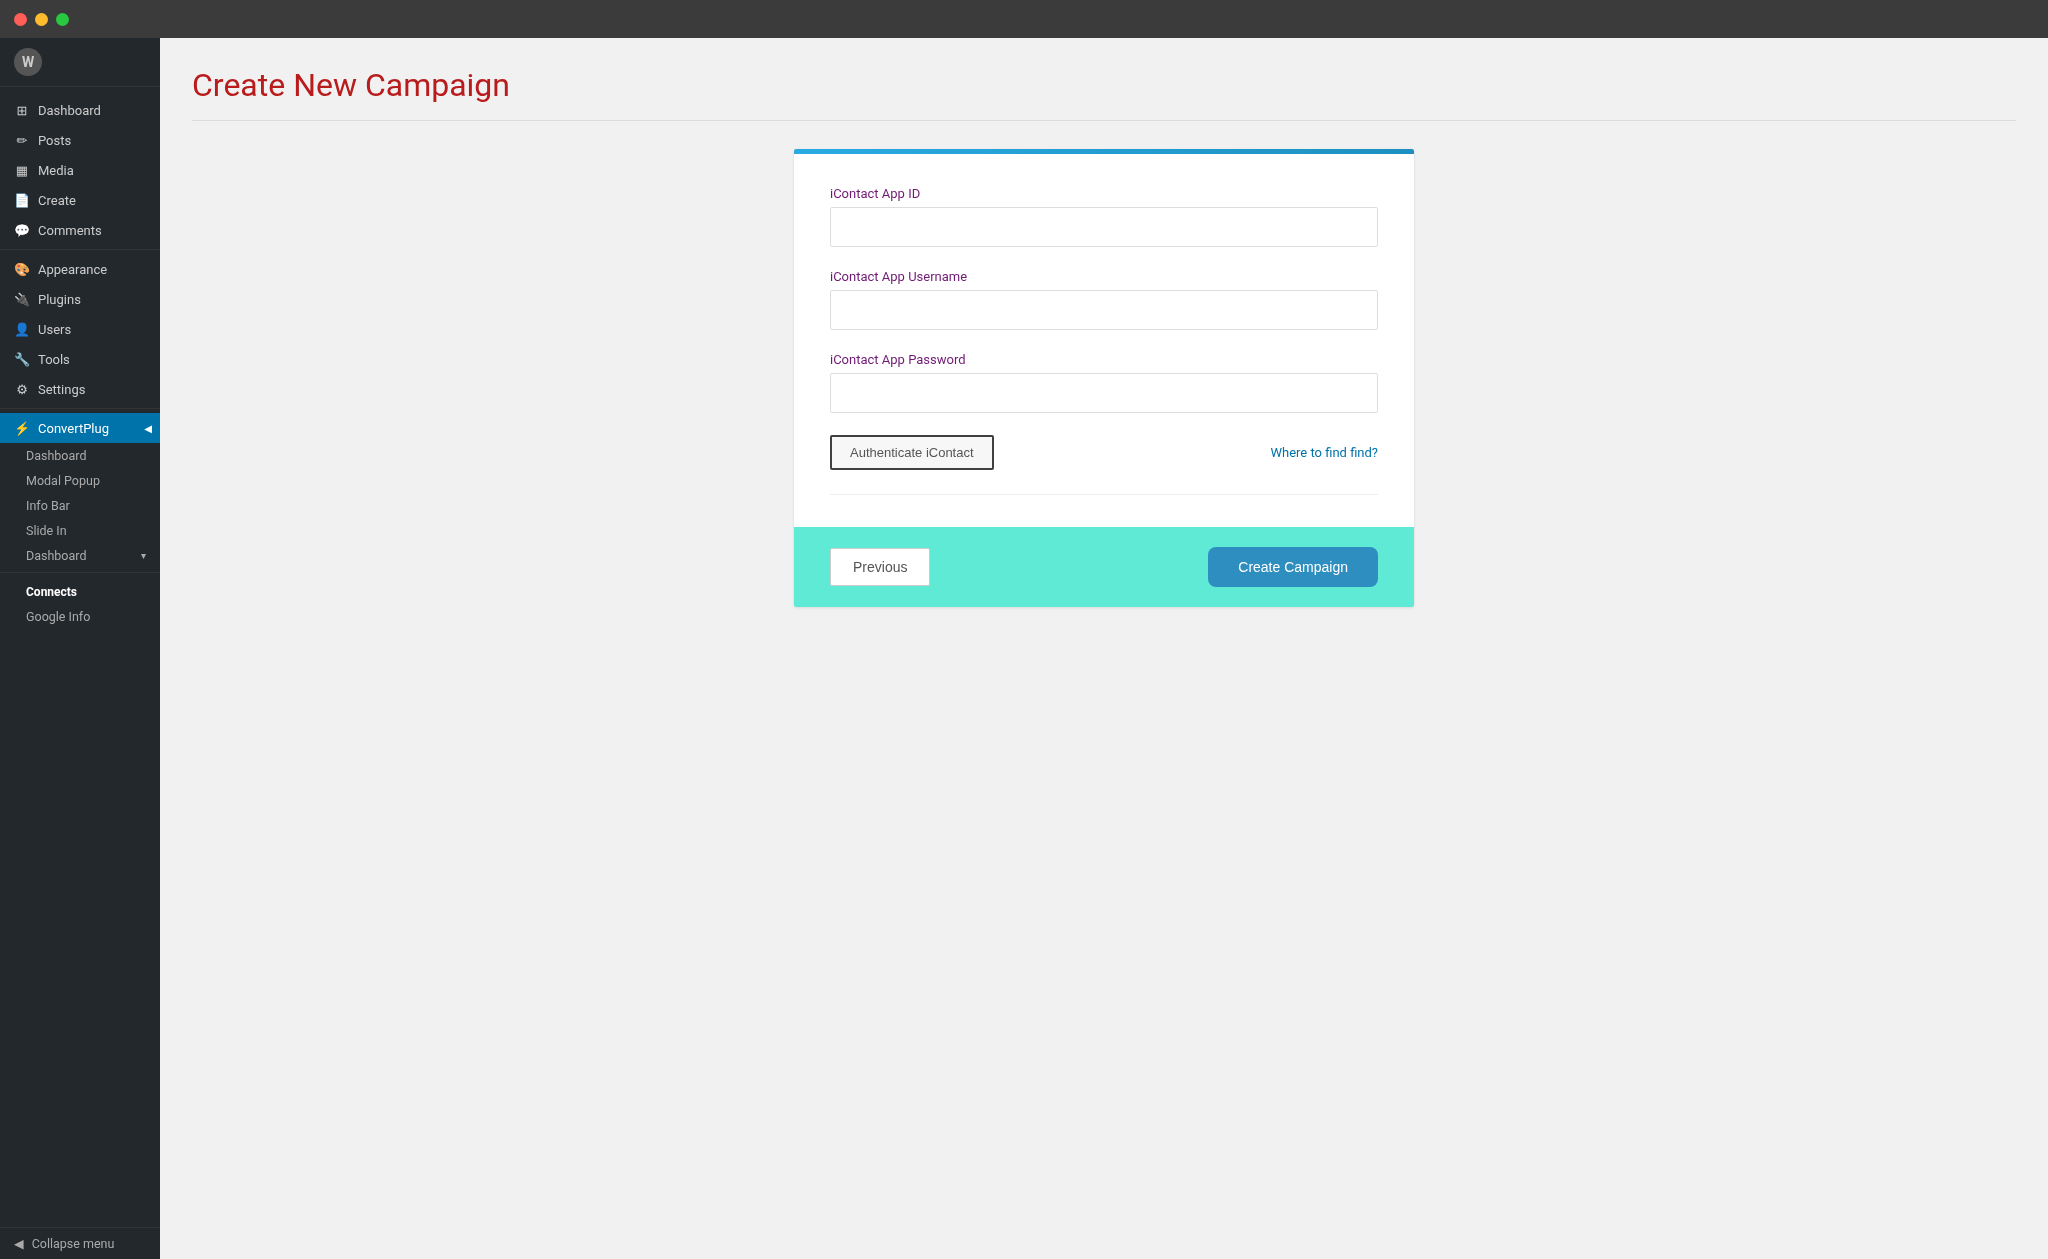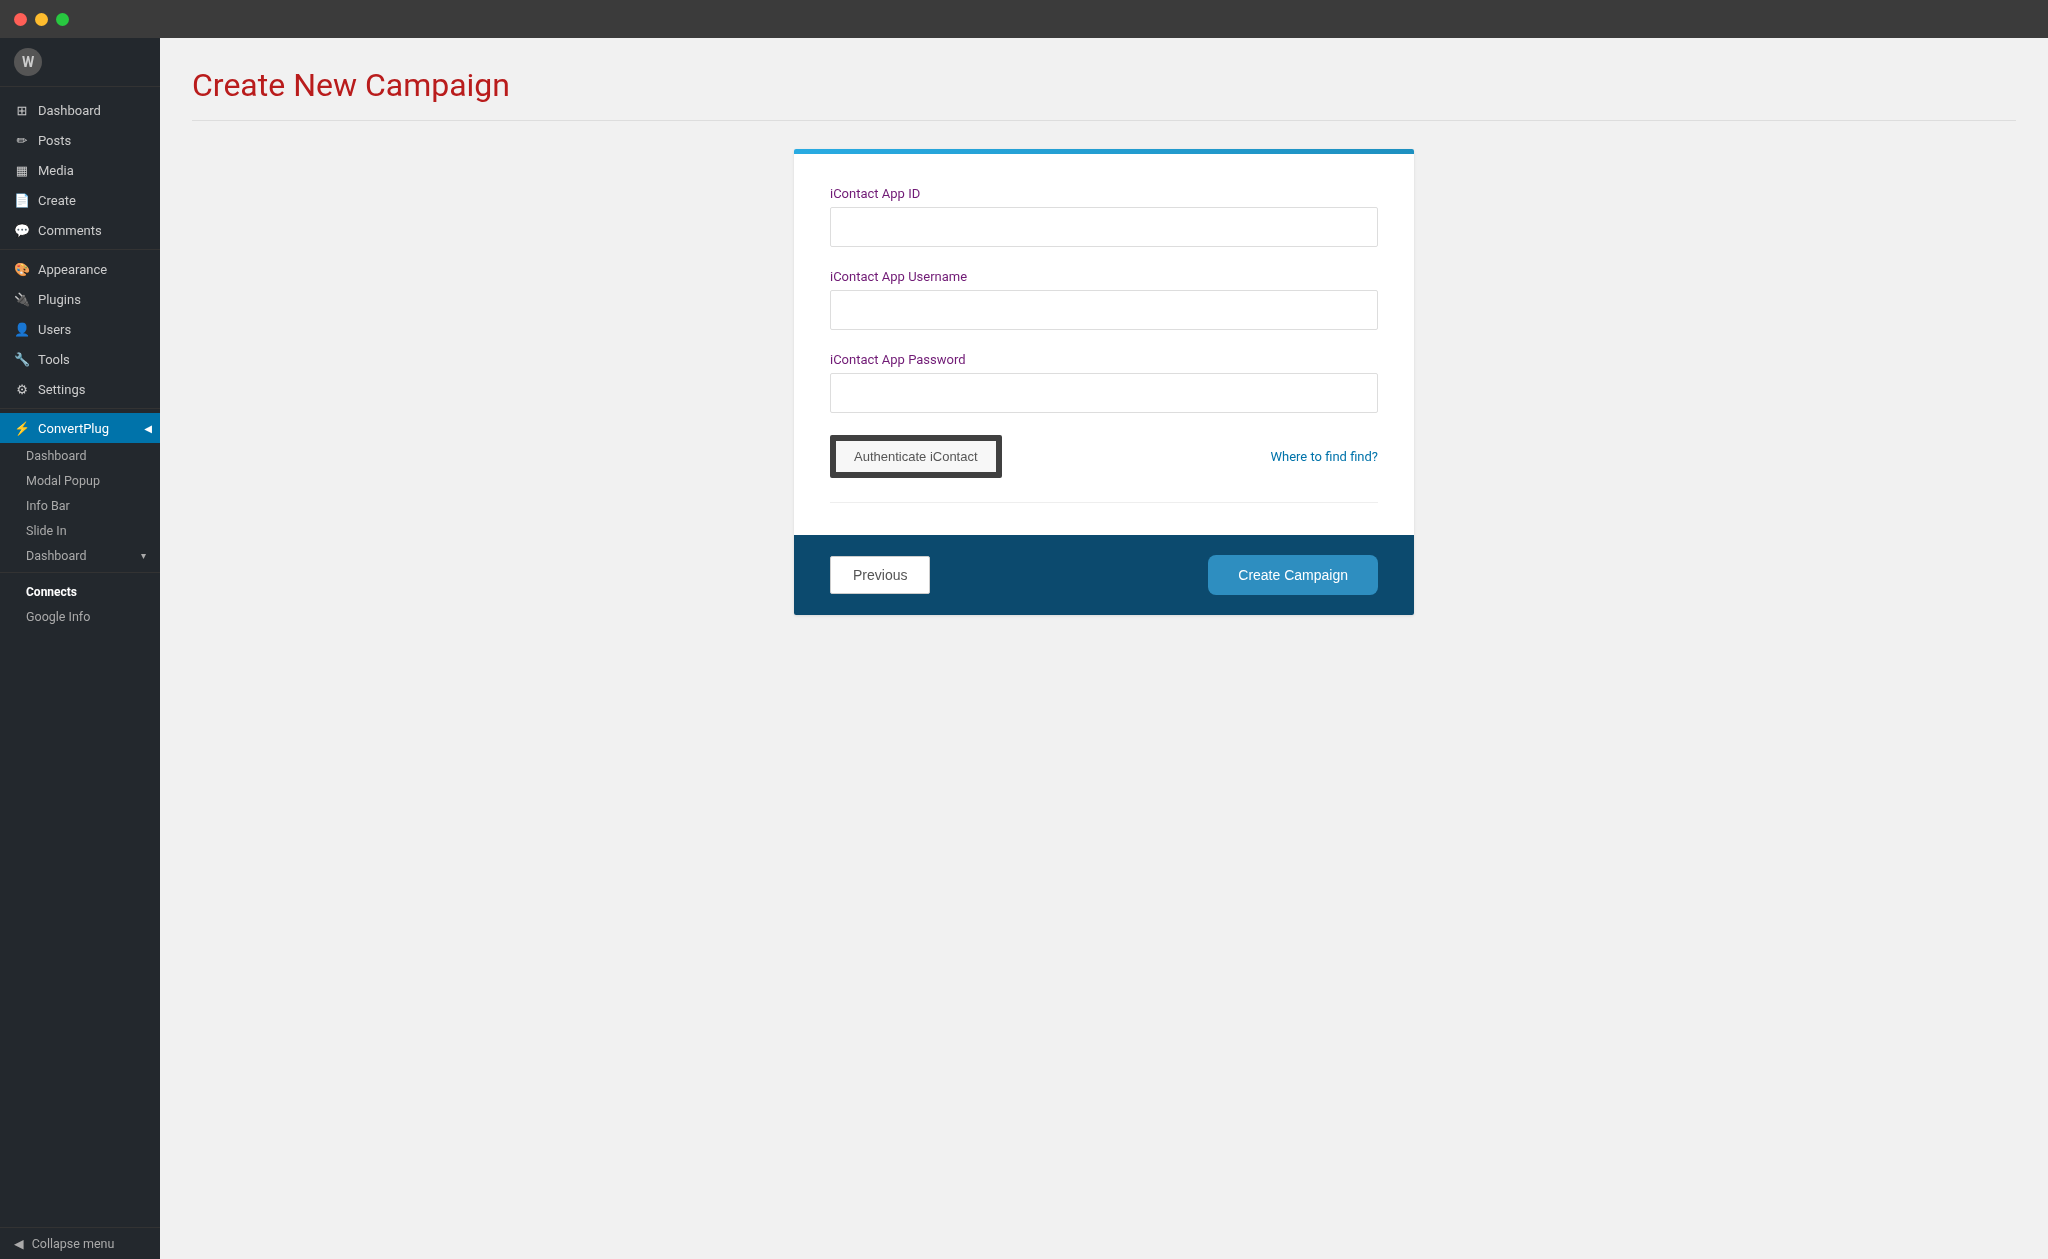--- a/index.html
+++ b/index.html
@@ -187,41 +187,41 @@
       display: flex;
       align-items: center;
       justify-content: space-between;
       margin-bottom: 0;
       padding-bottom: 24px;
       border-bottom: 1px solid #eee;
     }
 
     .authenticate-btn {
       background: #f7f7f7;
-      border: 6px solid #404040;
+      border: 2px solid #404040;
       border-radius: 2px;
       padding: 8px 18px;
       font-size: 13px;
       color: #555;
       cursor: pointer;
     }
 
     .where-find-link {
       color: #0073aa;
       font-size: 13px;
       cursor: pointer;
       text-decoration: none;
     }
 
     .card-footer {
       display: flex;
       justify-content: space-between;
       align-items: center;
       padding: 20px 36px;
-      background: #0c4a6e;
+      background: #5eead4;
     }
 
     .prev-btn {
       background: #fff;
       border: 1px solid #ccc;
       border-radius: 2px;
       padding: 10px 22px;
       font-size: 14px;
       color: #555;
       cursor: pointer;

